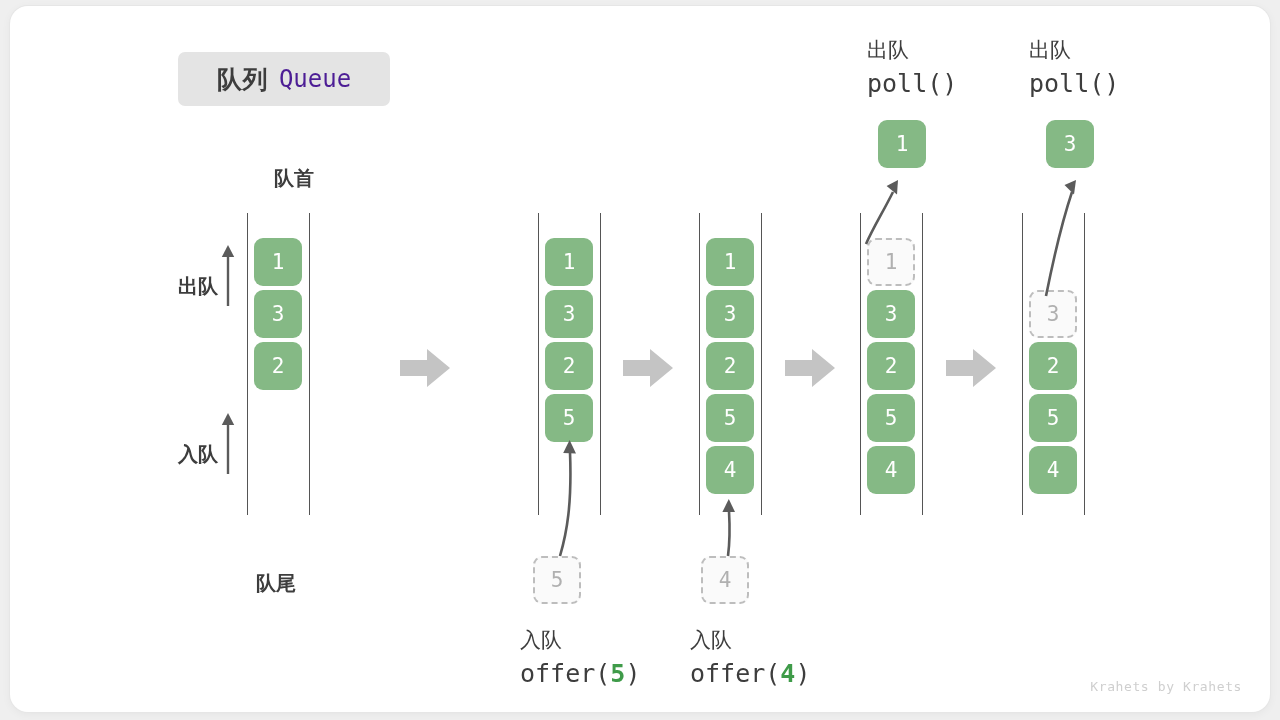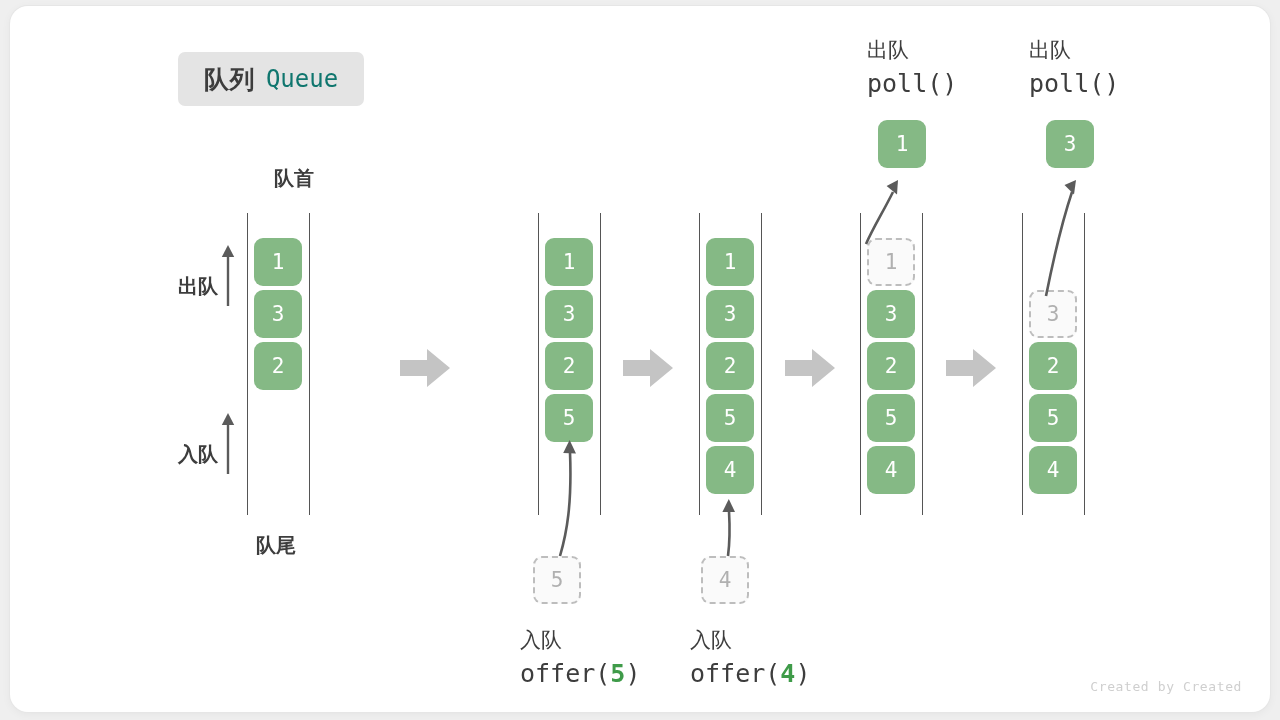--- a/index.html
+++ b/index.html
@@ -18,44 +18,44 @@
     background: #ffffff;
     border-radius: 18px;
     box-shadow: 0 0 0 1px #e6e6e6, 0 2px 10px rgba(0,0,0,0.05);
     overflow: hidden;
   }
   .abs { position: absolute; }
 
   
   #title-badge {
     left: 168px; top: 46px;
-    width: 186px; height: 54px;
+    width: 212px; height: 54px;
     background: #e4e4e4;
     border-radius: 7px;
     display: flex; align-items: center; justify-content: center;
     gap: 11px;
   }
   #title-badge .cn {
     font-size: 25px; font-weight: bold; color: #3d3d3d;
     font-family: "DejaVu Sans", "Liberation Sans", sans-serif;
     letter-spacing: 0.5px;
   }
   #title-badge .en {
-    font-size: 24px; color: #0f766e;
+    font-size: 24px; color: #4c1d95;
     font-family: "DejaVu Sans Mono", "Liberation Mono", monospace;
   }
 
   
   .endlabel {
     font-size: 20px; font-weight: bold; color: #3d3d3d;
     font-family: "DejaVu Sans", "Liberation Sans", sans-serif;
     text-align: center; width: 120px;
   }
   #label-head { left: 224px; top: 159px; }
-  #label-tail { left: 206px; top: 526px; text-align: center; }
+  #label-tail { left: 206px; top: 564px; text-align: center; }
 
   
   .sidelabel {
     font-size: 20px; font-weight: bold; color: #3d3d3d;
     font-family: "DejaVu Sans", "Liberation Sans", sans-serif;
     text-align: right; width: 70px;
   }
   #label-dequeue { left: 138px; top: 267px; }
   #label-enqueue { left: 138px; top: 435px; }
 
@@ -241,15 +241,15 @@
     <span class="code">poll()</span>
   </div>
 
   <div class="cell filled abs" style="left:1036px; top:114px;">3</div>
 
   <svg class="abs" style="left:1010px; top:168px;" width="60" height="125" viewBox="0 0 60 125">
     <path d="M26 122 C 32 92, 42 48, 52 18" stroke="#5b5b5b" stroke-width="2.6" fill="none"></path>
     <path d="M56 6 L54 20.5 L44.5 11 Z" fill="#5b5b5b"></path>
   </svg>
 
-  <div id="watermark" class="abs">Created by Created</div>
+  <div id="watermark" class="abs">Krahets by Krahets</div>
 
 </div>
 
 </body></html>

